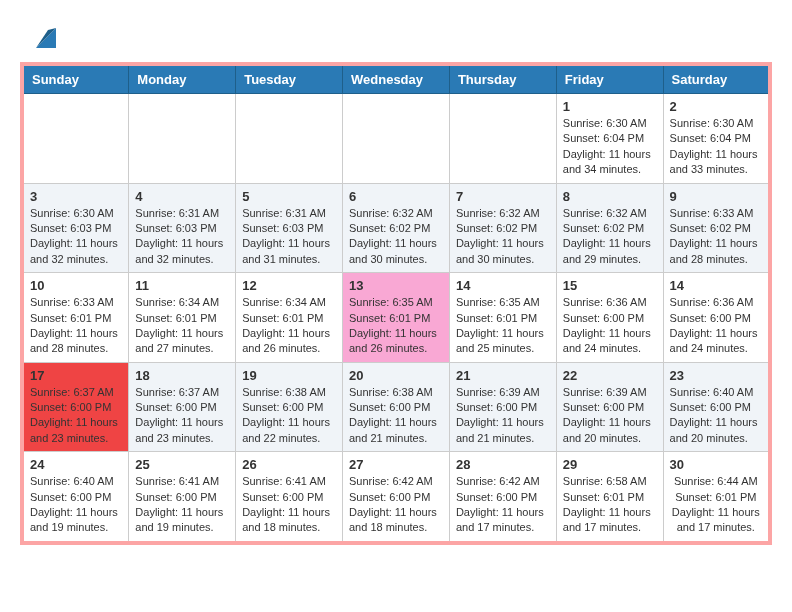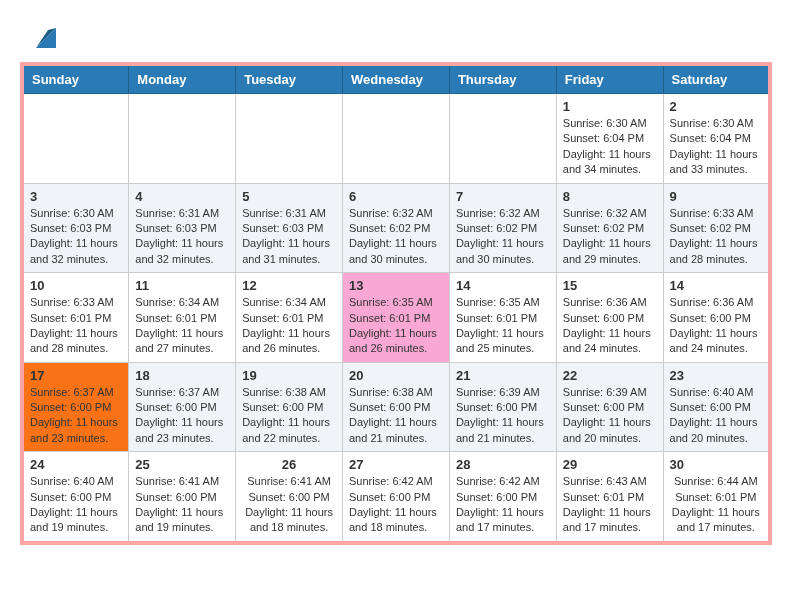--- a/index.html
+++ b/index.html
@@ -227,21 +227,21 @@
 Daylight: 11 hours and 24 minutes.</div>
         </td>
         <td style="background: rgb(255, 255, 255);">
           <span class="day-num">14</span>
           <div class="day-info" style="white-space: pre-line;">Sunrise: 6:36 AM
 Sunset: 6:00 PM
 Daylight: 11 hours and 24 minutes.</div>
         </td>
       </tr>
       <tr>
-        <td style="background: #f97316;">
+        <td style="background: #ef4444;">
           <span class="day-num">17</span>
           <div class="day-info" style="white-space: pre-line;">Sunrise: 6:37 AM
 Sunset: 6:00 PM
 Daylight: 11 hours and 23 minutes.</div>
         </td>
         <td style="background: rgb(240, 244, 248);">
           <span class="day-num">18</span>
           <div class="day-info" style="white-space: pre-line;">Sunrise: 6:37 AM
 Sunset: 6:00 PM
 Daylight: 11 hours and 23 minutes.</div>
@@ -283,41 +283,41 @@
           <div class="day-info" style="white-space: pre-line;">Sunrise: 6:40 AM
 Sunset: 6:00 PM
 Daylight: 11 hours and 19 minutes.</div>
         </td>
         <td style="background: rgb(255, 255, 255);">
           <span class="day-num">25</span>
           <div class="day-info" style="white-space: pre-line;">Sunrise: 6:41 AM
 Sunset: 6:00 PM
 Daylight: 11 hours and 19 minutes.</div>
         </td>
-        <td style="background: rgb(255, 255, 255); text-align: center;">
+        <td style="background: rgb(255, 255, 255);">
           <span class="day-num">26</span>
           <div class="day-info" style="white-space: pre-line;">Sunrise: 6:41 AM
 Sunset: 6:00 PM
 Daylight: 11 hours and 18 minutes.</div>
         </td>
         <td style="background: rgb(255, 255, 255);">
           <span class="day-num">27</span>
           <div class="day-info" style="white-space: pre-line;">Sunrise: 6:42 AM
 Sunset: 6:00 PM
 Daylight: 11 hours and 18 minutes.</div>
         </td>
         <td style="background: rgb(255, 255, 255);">
           <span class="day-num">28</span>
           <div class="day-info" style="white-space: pre-line;">Sunrise: 6:42 AM
 Sunset: 6:00 PM
 Daylight: 11 hours and 17 minutes.</div>
         </td>
         <td style="background: rgb(255, 255, 255);">
           <span class="day-num">29</span>
-          <div class="day-info" style="white-space: pre-line;">Sunrise: 6:43 AM
+          <div class="day-info" style="white-space: pre-line;">Sunrise: 6:58 AM
 Sunset: 6:01 PM
 Daylight: 11 hours and 17 minutes.</div>
         </td>
         <td style="background: rgb(255, 255, 255);">
           <span class="day-num">30</span>
           <div class="day-info" style="white-space: pre-line; text-align: center;">Sunrise: 6:44 AM
 Sunset: 6:01 PM
 Daylight: 11 hours and 17 minutes.</div>
         </td>
       </tr>

